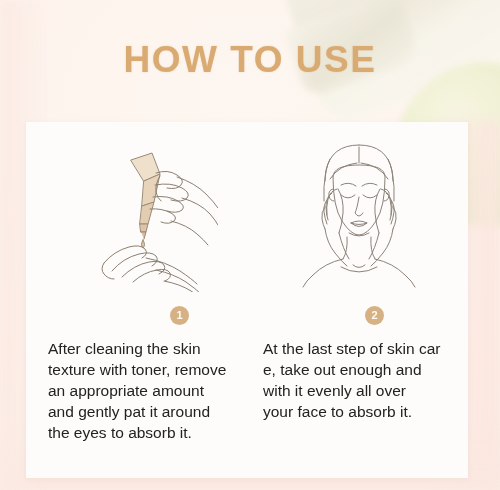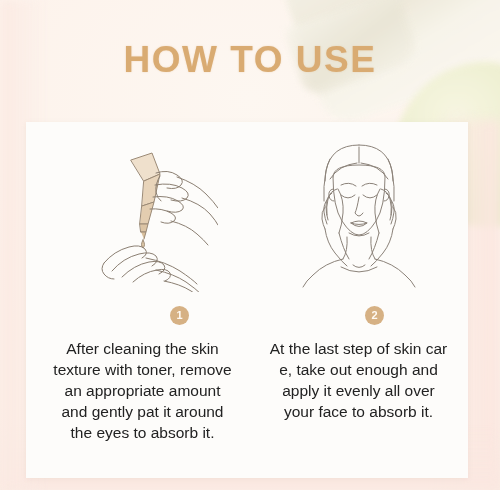--- a/index.html
+++ b/index.html
@@ -141,21 +141,20 @@
     font-weight: 700;
     color: #1c1c1c;
     letter-spacing: -0.1px;
   }
   .step-body {
     margin-top: 13px;
     font-size: 15.5px;
     line-height: 21px;
     color: #222222;
     white-space: pre-line;
-    text-align: center;
   }
 </style>
 </head>
 <body>
 
 <div id="poster">
 
   <div class="bg-wash" id="bg-cream-field"></div>
   <div class="bg-wash" id="bg-tube-photo"></div>
   <div class="bg-wash" id="bg-tube-cap"></div>
@@ -271,18 +270,18 @@
             <path d="M91 48 q-6 10 -5 24 q1 12 4 20"></path>
             <path d="M104 88 q-2 14 -10 24 q-7 9 -12 13"></path>
             <path d="M90 92 q-4 16 -10 26"></path>
           </g>
         </svg>
       </div>
 
       <div class="step-badge">2</div>
       <div class="step-body">At the last step of skin car
 e, take out enough and
-apply it evenly all over
+with it evenly all over
 your face to absorb it.</div>
     </div>
 
   </div>
 </div>
 
 </body></html>

